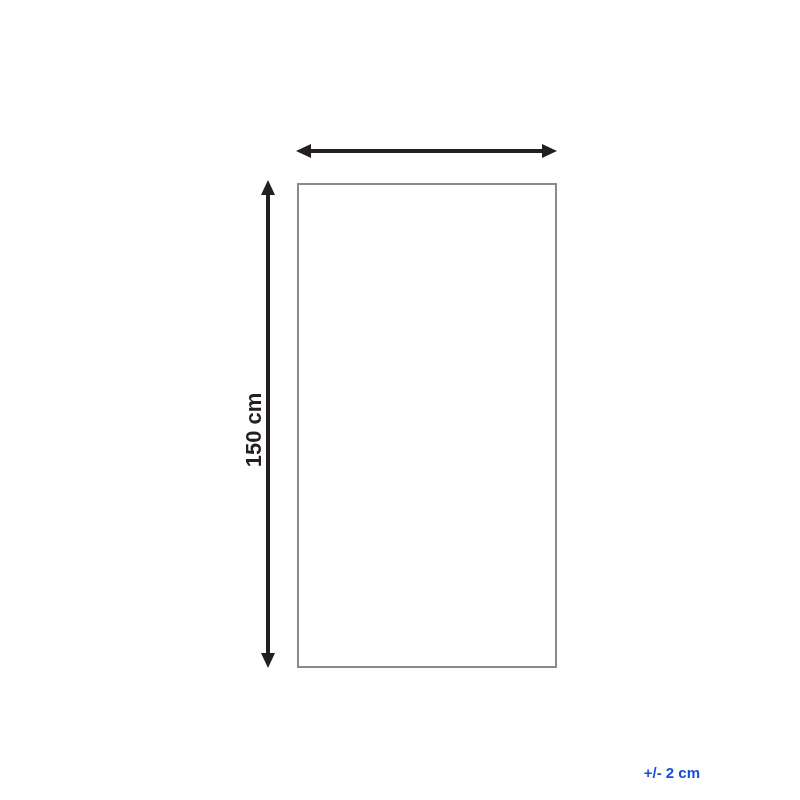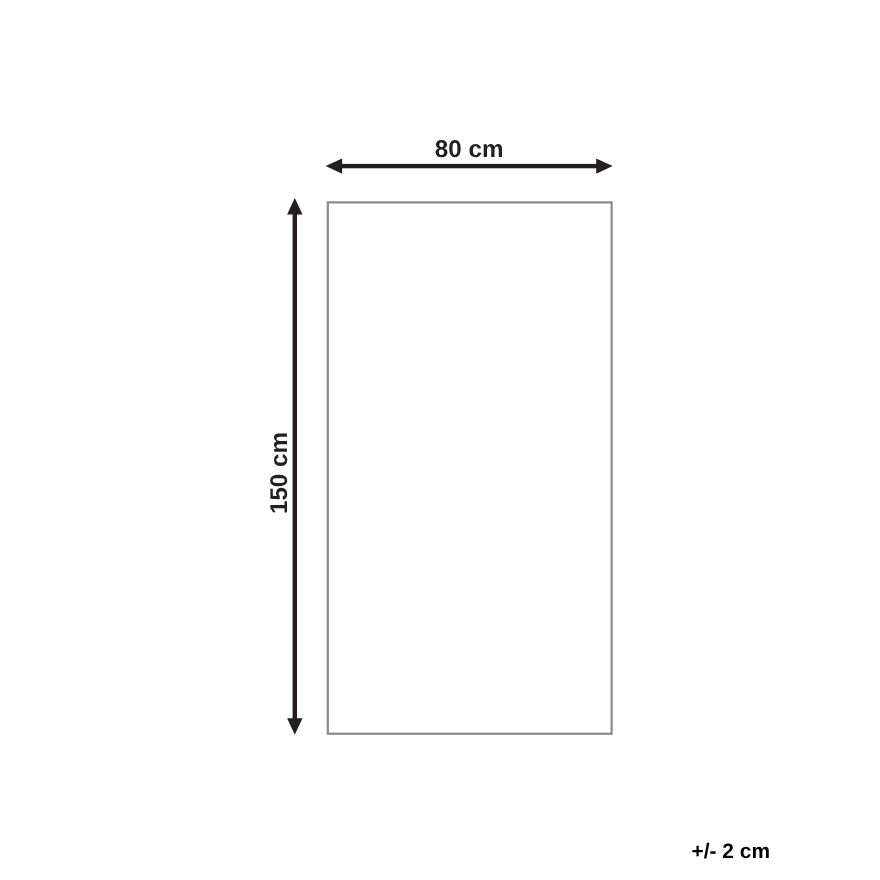--- a/index.html
+++ b/index.html
@@ -118,41 +118,40 @@
     width: 140px;
     height: 22px;
     text-align: center;
     transform: rotate(-90deg);
     transform-origin: center center;
   }
   .tolerance-label {
     position: absolute;
     right: 100px;
     top: 765px;
-    color: #000000;
+    color: #1d4ed8;
     font-weight: bold;
-    font-size: 19px;
+    font-size: 15px;
     line-height: 1;
     white-space: nowrap;
   }
 </style>
 </head>
 <body>
 
 <div class="canvas">
 
   <div class="outline-rect"></div>
 
   <div class="h-arrow">
     <span class="head-left"></span>
     <span class="line"></span>
     <span class="head-right"></span>
   </div>
 
-  <div class="dim-label width-label">80 cm</div>
 
   <div class="v-arrow">
     <span class="head-top"></span>
     <span class="line"></span>
     <span class="head-bottom"></span>
   </div>
 
   <div class="dim-label height-label">150 cm</div>
 
   <div class="tolerance-label">+/- 2 cm</div>

